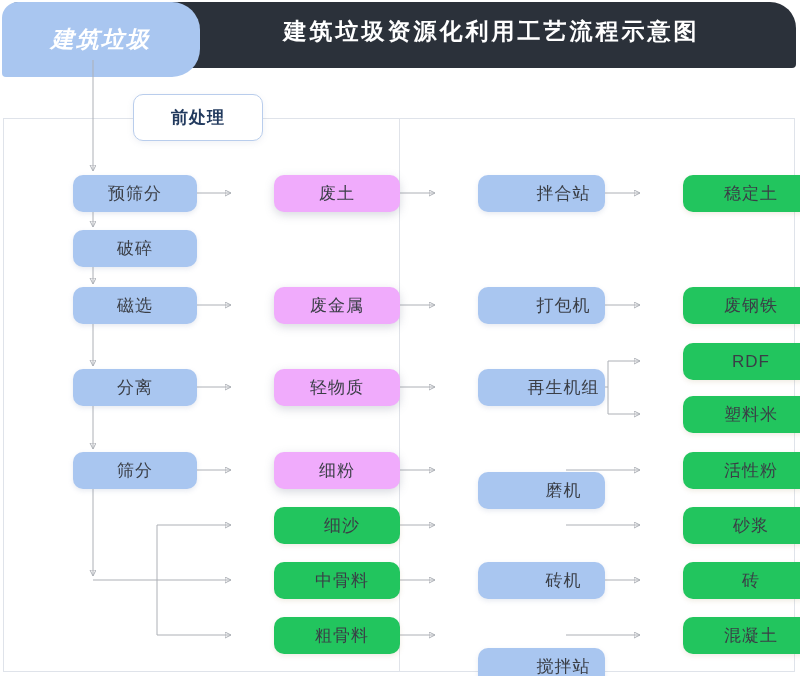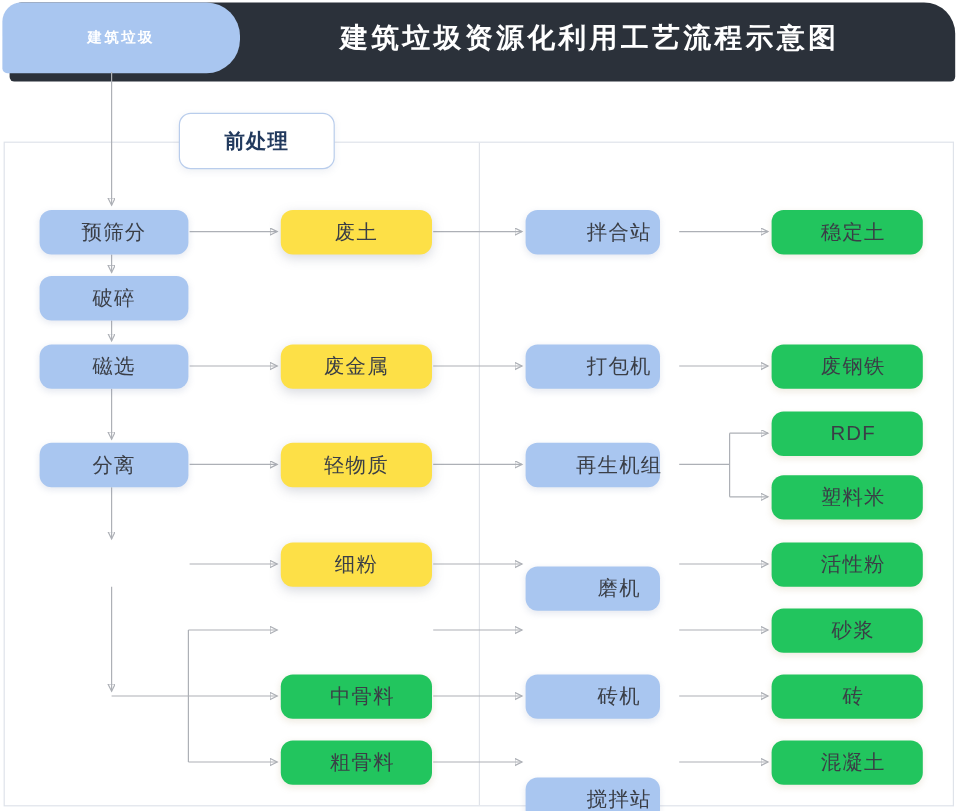--- a/index.html
+++ b/index.html
@@ -18,25 +18,25 @@
     background:#2b313a;
     border-radius:10px 26px 4px 4px;
   }
   .page-title {
     position:absolute; left:195px; right:16px; top:0; height:58px;
     display:flex; align-items:center; justify-content:center;
     color:#ffffff; font-size:23px; font-weight:bold; letter-spacing:3px;
     white-space:nowrap;
   }
   .source-tab {
-    position:absolute; left:2px; top:2px; width:198px; height:59px;
+    position:absolute; left:2px; top:2px; width:198px; height:75px;
     background:#a9c6f0;
     border-radius:16px 28px 28px 4px;
     display:flex; align-items:center; justify-content:center;
-    color:#ffffff; font-size:12px; font-weight:bold; letter-spacing:2px;
+    color:#ffffff; font-size:23px; font-weight:bold; letter-spacing:2px;font-style:italic;
   }
 
   
   .content-frame {
     position:absolute; left:3px; top:118px; width:792px; height:554px;
     border:1px solid #dfe3ea;
   }
   .section-divider {
     position:absolute; left:399px; top:119px; width:1px; height:552px;
     background:#e0e3e9;
@@ -44,42 +44,42 @@
   .section-label {
     position:absolute; height:47px;
     background:#ffffff;
     border:1px solid #b9cdec;
     border-radius:10px;
     display:flex; align-items:center; justify-content:center;
     color:#223a5e; font-size:17px; font-weight:bold; letter-spacing:1px;
     box-shadow:0 2px 6px rgba(120,140,170,.12);
     z-index:3;
   }
-  .section-pre  { left:133px; top:94px; width:130px;margin-left:16px; }
+  .section-pre  { left:133px; top:94px; width:130px; }
   .section-post { left:535px; top:93px; width:132px; }
 
   
   svg.connectors { position:absolute; left:0; top:0; width:800px; height:676px; z-index:1; pointer-events:none; }
   svg.connectors path { stroke:#adb0b6; stroke-width:1; fill:none; }
 
   
   .node {
     position:absolute; height:37px; z-index:2;
     border-radius:10px;
     display:flex; align-items:center; justify-content:center;
     font-size:17px; font-weight:500; color:#3a3e46;
-    letter-spacing:1px; white-space:nowrap;
+    letter-spacing:1px; white-space:nowrap;margin-left:40px;
   }
   .node.blue   { background:#a9c6f0; box-shadow:0 2px 5px rgba(120,140,180,.18); }
   .node.yellow { background:#22c55e; box-shadow:0 2px 5px rgba(170,150,100,.18);padding-left:10px; }
-  .node.white  { background:#fde047; box-shadow:0 3px 10px rgba(110,120,140,.28); }
+  .node.white  { background:#f0abfc; box-shadow:0 3px 10px rgba(110,120,140,.28); }
 
   .c1 { left:33px;  width:124px; }
   .c2 { left:234px; width:126px; }
-  .c3 { left:438px; width:112px;padding-left:44px; }
+  .c3 { left:438px; width:127px;padding-left:44px; }
   .c4 { left:643px; width:126px; }
 </style>
 </head>
 <body>
 
 <div class="stage">
 
   <div class="header-bar">
     <div class="page-title">建筑垃圾资源化利用工艺流程示意图</div>
   </div>
@@ -133,25 +133,27 @@
     <path d="M608,361 H640" marker-end="url(#ah)"></path>
     <path d="M608,414 H640" marker-end="url(#ah)"></path>
   </svg>
 
   <div class="section-label section-pre">前处理</div>
 
   <div class="node blue c1" style="top:175px">预筛分</div>
   <div class="node blue c1" style="top:230px">破碎</div>
   <div class="node blue c1" style="top:369px">分离</div>
   <div class="node blue c1" style="top:287px">磁选</div>
+  <div class="node blue c1" style="top:452px">筛分</div>
 
   <div class="node white c2" style="top:175px">废土</div>
   <div class="node white c2" style="top:287px">废金属</div>
   <div class="node white c2" style="top:369px">轻物质</div>
   <div class="node white c2" style="top:452px">细粉</div>
+  <div class="node yellow c2" style="top:507px">细沙</div>
   <div class="node yellow c2" style="top:562px">中骨料</div>
   <div class="node yellow c2" style="top:617px">粗骨料</div>
 
   <div class="node blue c3" style="top:175px">拌合站</div>
   <div class="node blue c3" style="top:287px">打包机</div>
   <div class="node blue c3" style="top:369px">再生机组</div>
   <div class="node blue c3" style="top:472px">磨机</div>
   <div class="node blue c3" style="top:562px">砖机</div>
   <div class="node blue c3" style="top:648px">搅拌站</div>
 

